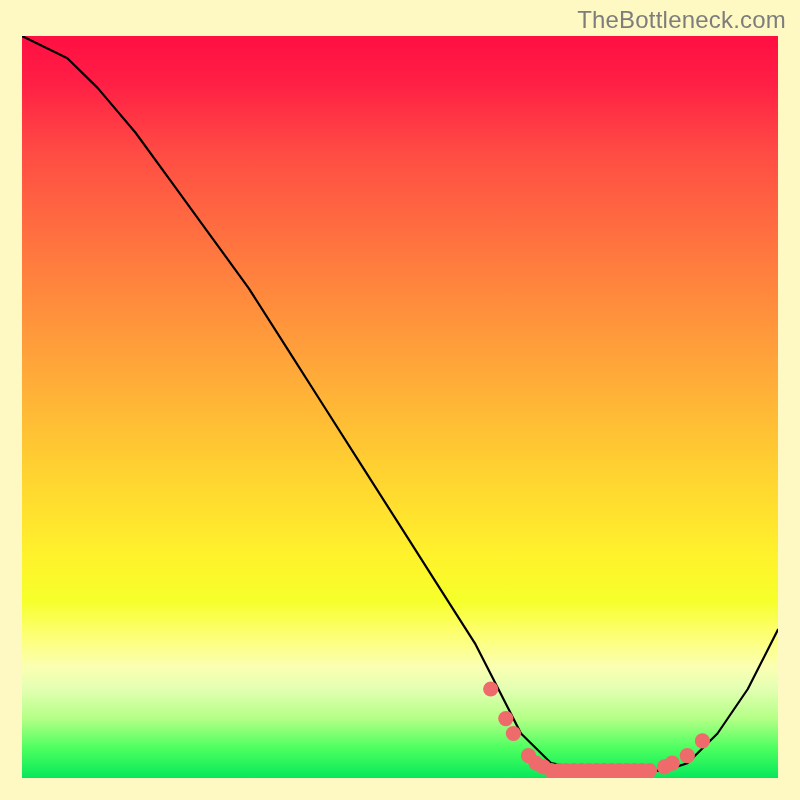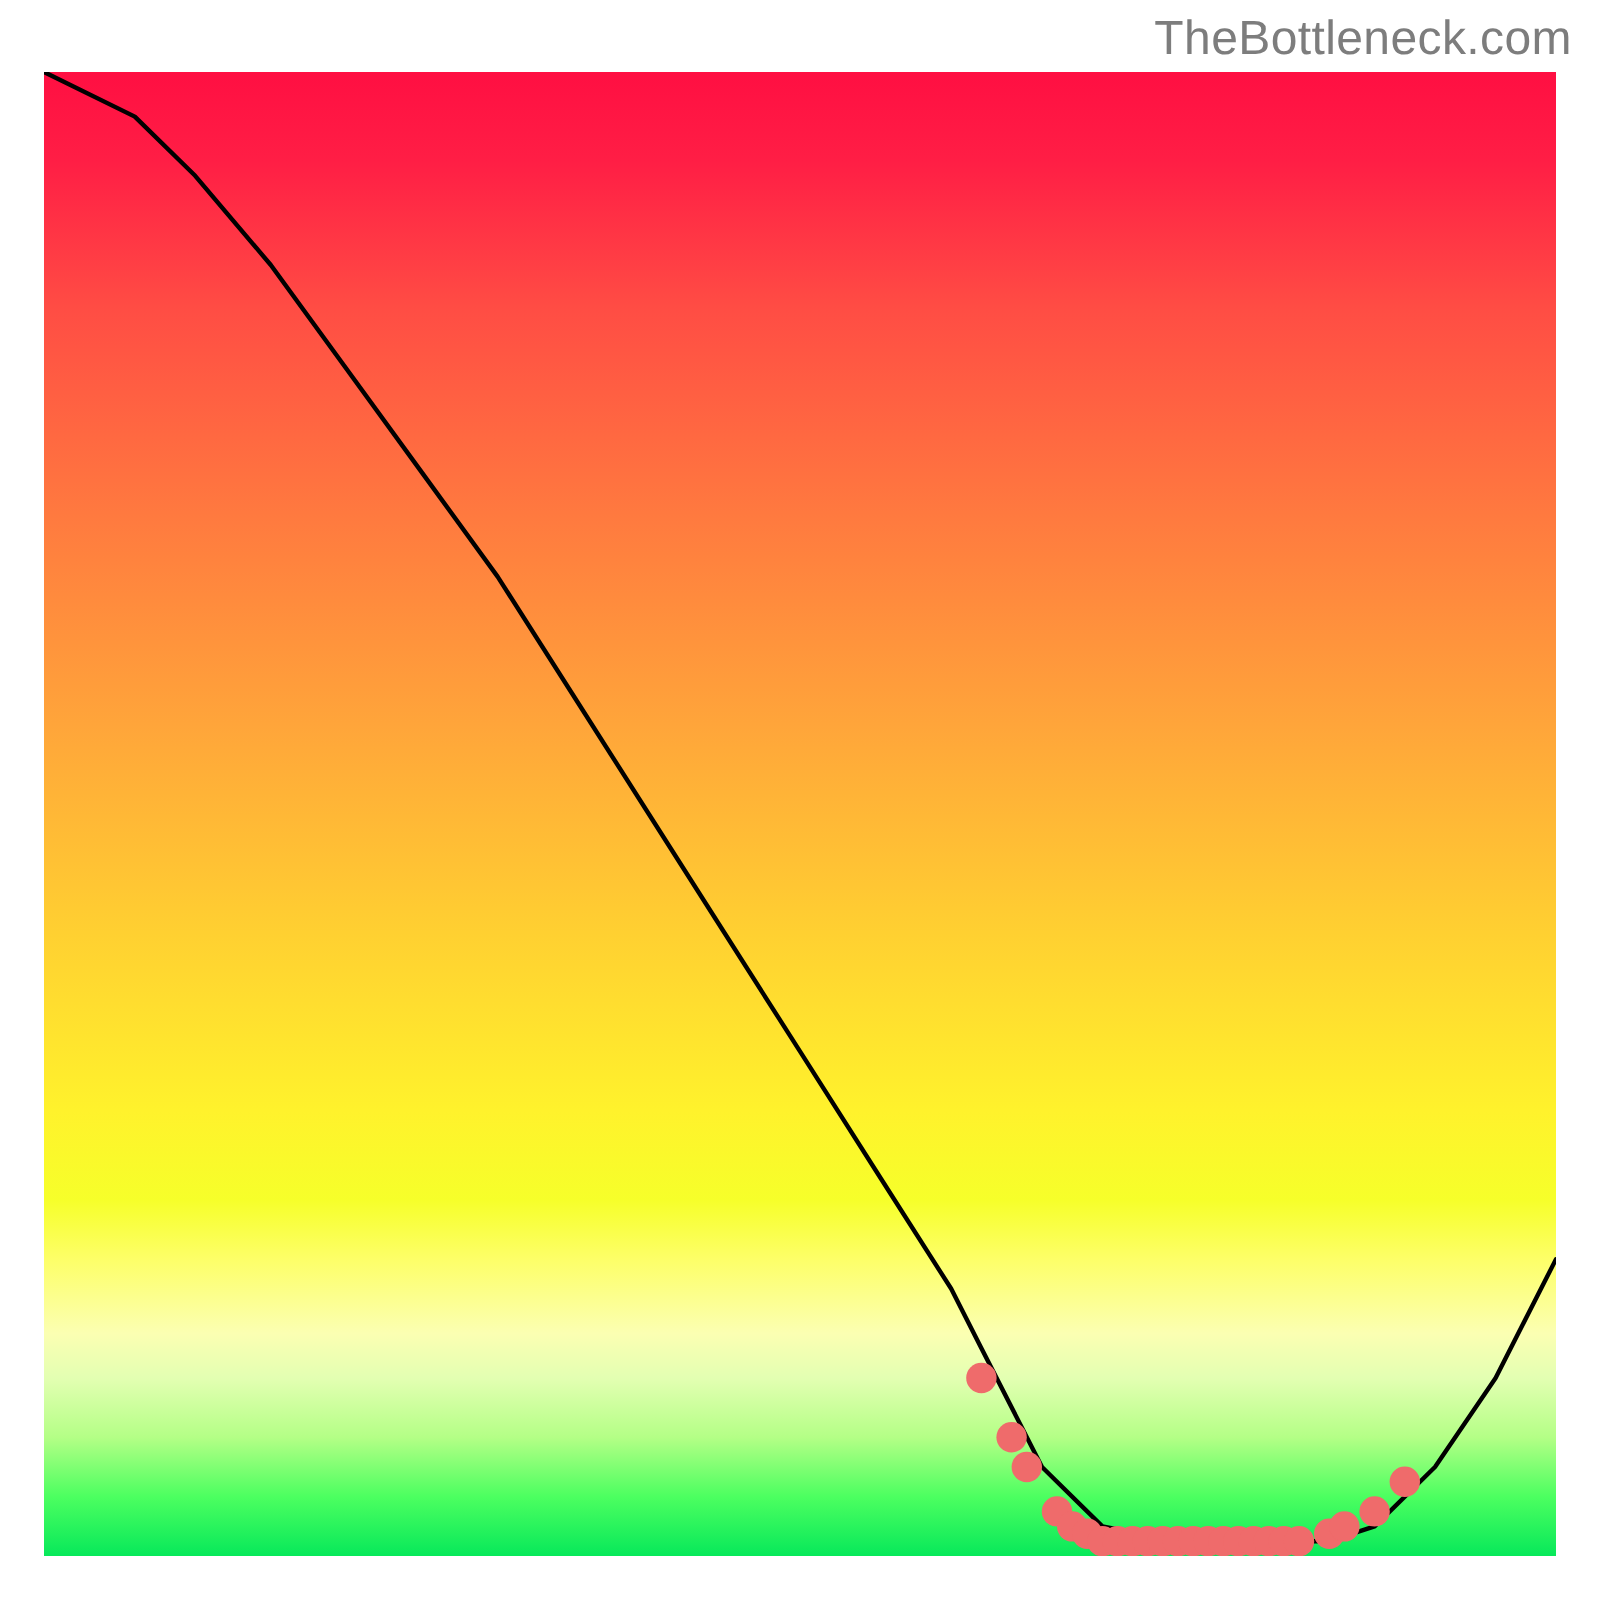--- a/index.html
+++ b/index.html
@@ -8,21 +8,21 @@
     width: 800px;
     height: 800px;
     background: #000;
     overflow: hidden;
     font-family: Arial, Helvetica, sans-serif;
   }
   .frame {
     position: relative;
     width: 800px;
     height: 800px;
-    background: #ffffff;
+    background: #fef9c3;
   }
   .watermark {
     position: absolute;
     top: 6px;
     right: 14px;
     color: #7d7d7d;
     font-size: 24px;
     font-weight: 400;
     letter-spacing: 0.2px;
     pointer-events: none;

